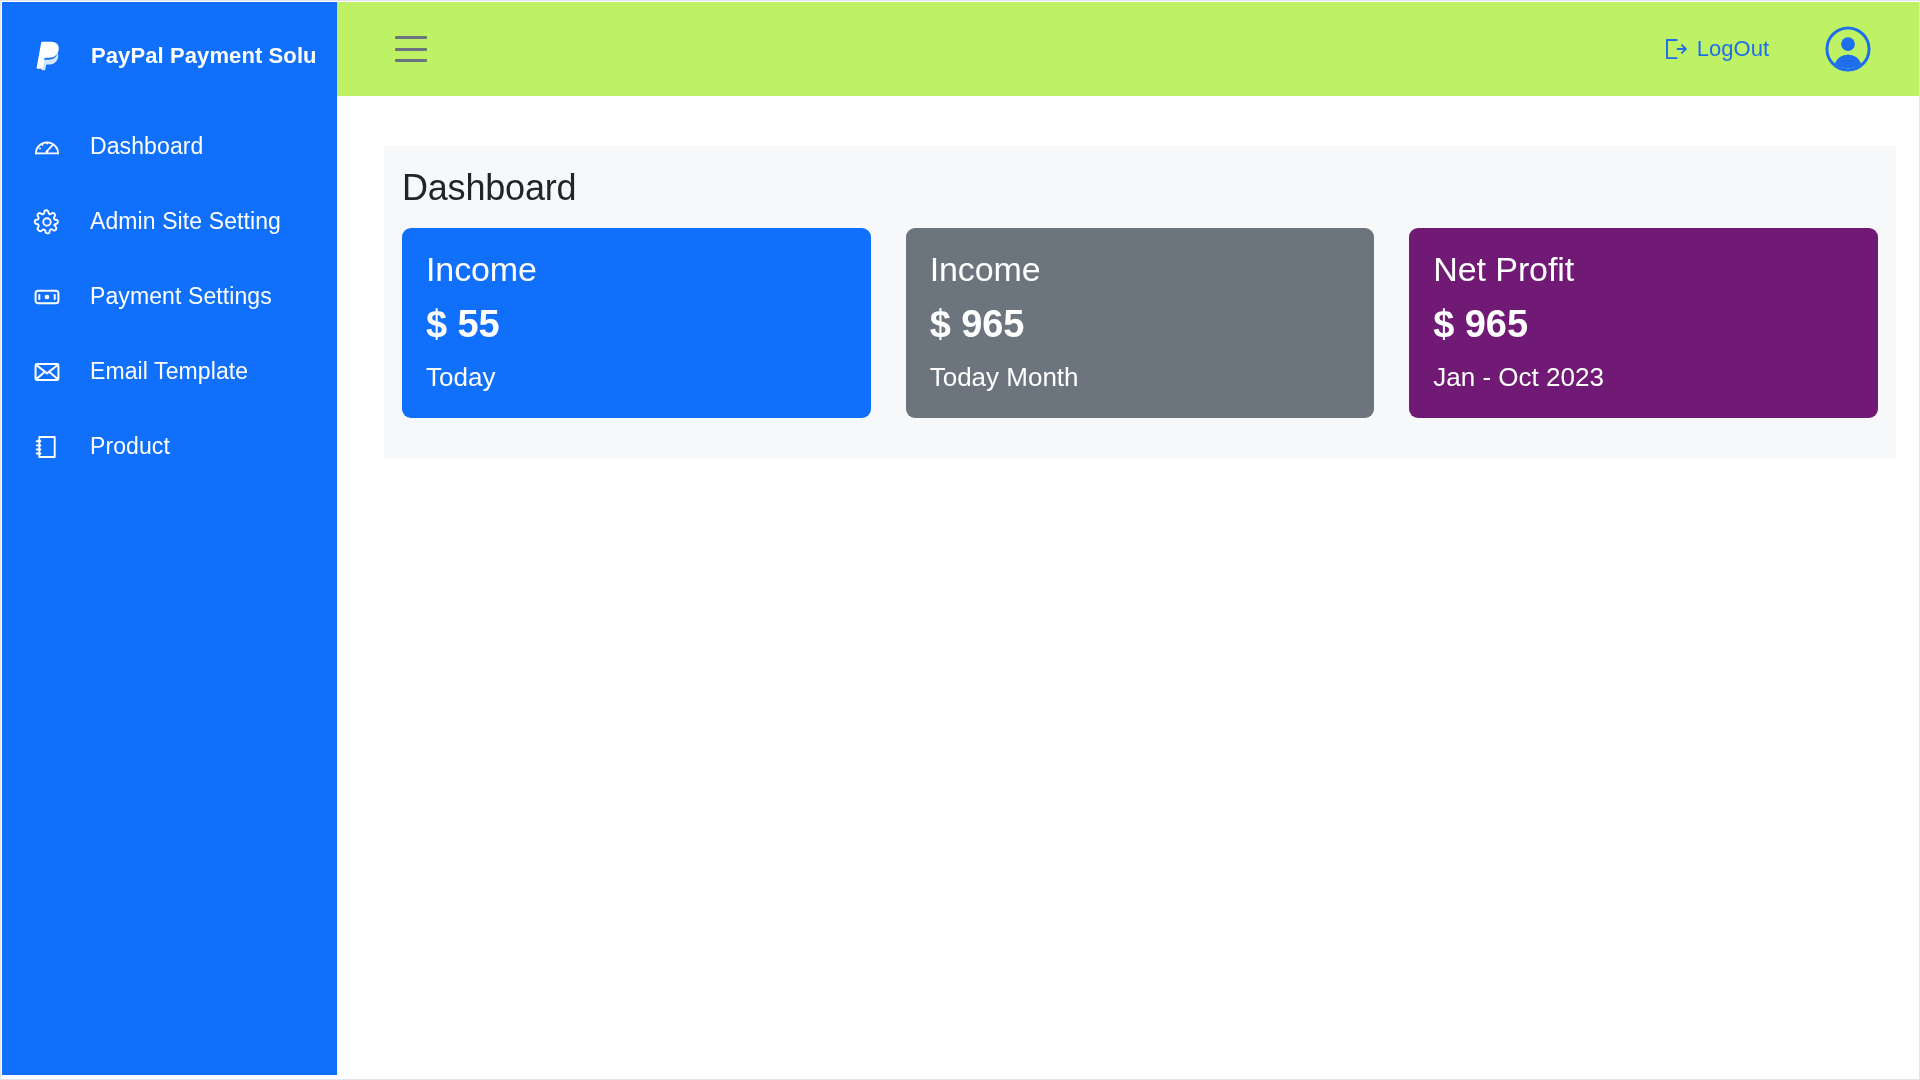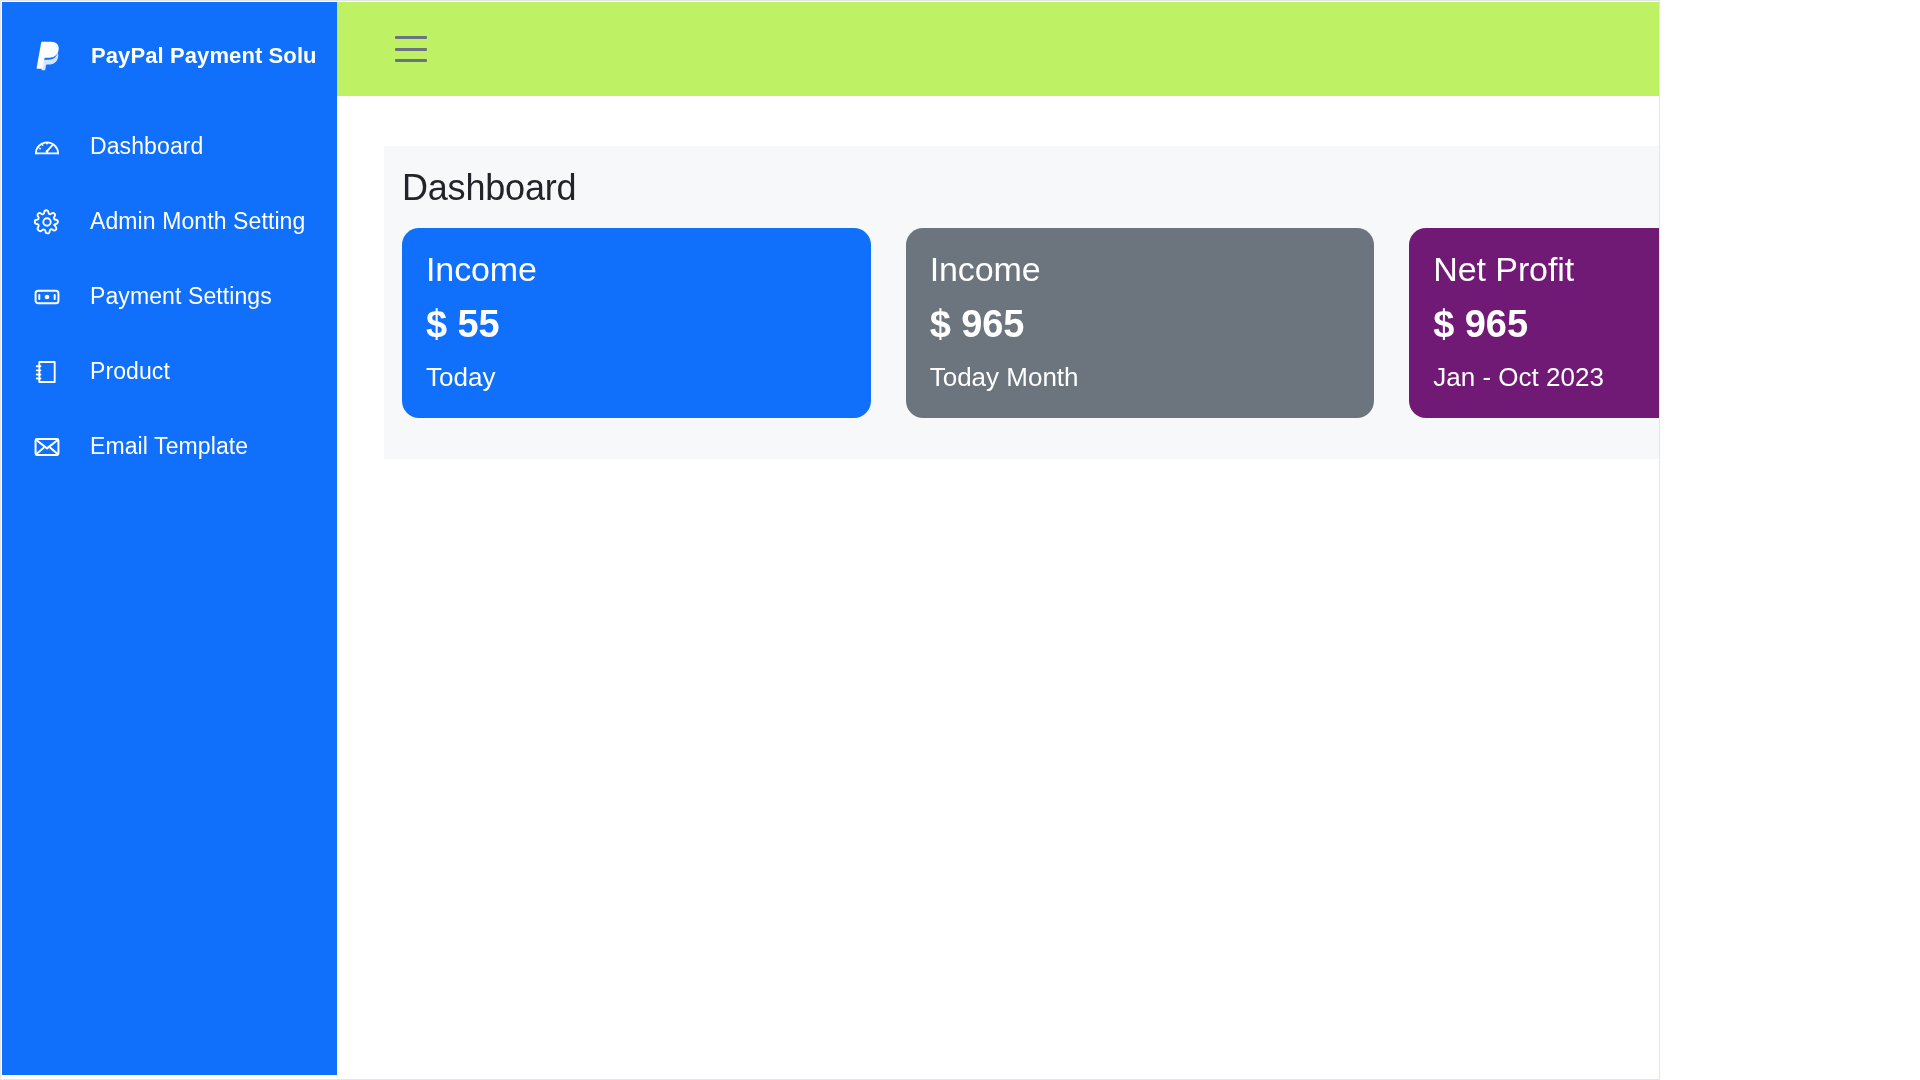--- a/index.html
+++ b/index.html
@@ -7,21 +7,21 @@
     padding: 0;
     width: 1920px;
     height: 1080px;
     overflow: hidden;
     background: #ffffff;
     font-family: "Liberation Sans", sans-serif;
   }
 
   #app {
     position: relative;
-    width: 1660px;
+    width: 1920px;
     height: 1080px;
     background: #ffffff;
     box-sizing: border-box;
     border: 1px solid #e3e5ea;
     overflow: hidden;
   }
 
   
   #sidebar {
     position: absolute;
@@ -173,21 +173,21 @@
   .cards-row {
     display: flex;
     gap: 35px;
     padding: 20px 18px 0 18px;
     box-sizing: border-box;
   }
 
   .stat-card {
     flex: 1 1 0;
     height: 190px;
-    border-radius: 17px;
+    border-radius: 9px;
     box-sizing: border-box;
     padding: 22px 24px 0 24px;
     color: #ffffff;
     overflow: hidden;
   }
   .stat-title {
     font-size: 34px;
     font-weight: 400;
     line-height: 1.15;
     letter-spacing: -0.1px;
@@ -236,53 +236,53 @@
       <span class="nav-label">Dashboard</span>
     </div>
 
     <div class="nav-item">
       <span class="nav-icon">
         <svg width="28" height="28" viewBox="0 0 24 24" fill="none" stroke="#ffffff" stroke-width="1.6" stroke-linecap="round" stroke-linejoin="round">
           <circle cx="12" cy="12" r="3.2"></circle>
           <path d="M19.1 14.5a1.5 1.5 0 0 0 .3 1.65l.06.06a1.8 1.8 0 1 1-2.55 2.55l-.06-.06a1.5 1.5 0 0 0-1.65-.3 1.5 1.5 0 0 0-.9 1.37V20a1.8 1.8 0 0 1-3.6 0v-.1a1.5 1.5 0 0 0-.98-1.37 1.5 1.5 0 0 0-1.65.3l-.06.06A1.8 1.8 0 1 1 4.46 16.3l.06-.06a1.5 1.5 0 0 0 .3-1.65 1.5 1.5 0 0 0-1.37-.9H3.3a1.8 1.8 0 0 1 0-3.6h.1a1.5 1.5 0 0 0 1.37-.98 1.5 1.5 0 0 0-.3-1.65l-.06-.06A1.8 1.8 0 1 1 6.96 4.85l.06.06a1.5 1.5 0 0 0 1.65.3h.07a1.5 1.5 0 0 0 .9-1.37V3.7a1.8 1.8 0 0 1 3.6 0v.1a1.5 1.5 0 0 0 .9 1.37 1.5 1.5 0 0 0 1.65-.3l.06-.06a1.8 1.8 0 1 1 2.55 2.55l-.06.06a1.5 1.5 0 0 0-.3 1.65v.07a1.5 1.5 0 0 0 1.37.9h.1a1.8 1.8 0 0 1 0 3.6h-.1a1.5 1.5 0 0 0-1.37.9z"></path>
         </svg>
       </span>
-      <span class="nav-label">Admin Month Setting</span>
+      <span class="nav-label">Admin Site Setting</span>
     </div>
 
     <div class="nav-item">
       <span class="nav-icon">
         <svg width="28" height="28" viewBox="0 0 24 24" fill="none" stroke="#ffffff" stroke-width="1.7" stroke-linecap="round" stroke-linejoin="round">
           <rect x="2.2" y="6.6" width="19.6" height="10.8" rx="2.2"></rect>
           <circle cx="12" cy="12" r="2" fill="#ffffff" stroke="none"></circle>
           <path d="M5.4 10.2v3.6M18.6 10.2v3.6"></path>
         </svg>
       </span>
       <span class="nav-label">Payment Settings</span>
     </div>
 
     <div class="nav-item">
       <span class="nav-icon">
-        <svg width="28" height="28" viewBox="0 0 24 24" fill="none" stroke="#ffffff" stroke-width="1.6" stroke-linecap="round" stroke-linejoin="round">
-          <path d="M5.4 3.4h13.2v17.2H5.4z"></path>
-          <path d="M3.2 7.1h3.2M3.2 10.6h3.2M3.2 14.1h3.2M3.2 17.6h3.2"></path>
-        </svg>
-      </span>
-      <span class="nav-label">Product</span>
-    </div>
-
-    <div class="nav-item">
-      <span class="nav-icon">
         <svg width="28" height="28" viewBox="0 0 24 24" fill="none" stroke="#ffffff" stroke-width="1.7" stroke-linecap="round" stroke-linejoin="round">
           <rect x="2.2" y="5.2" width="19.6" height="13.6" rx="1.2"></rect>
           <path d="M2.6 5.8l9.4 7.4 9.4-7.4"></path>
           <path d="M2.6 18.2l6.6-5.6M21.4 18.2l-6.6-5.6"></path>
         </svg>
       </span>
       <span class="nav-label">Email Template</span>
+    </div>
+
+    <div class="nav-item">
+      <span class="nav-icon">
+        <svg width="28" height="28" viewBox="0 0 24 24" fill="none" stroke="#ffffff" stroke-width="1.6" stroke-linecap="round" stroke-linejoin="round">
+          <path d="M5.4 3.4h13.2v17.2H5.4z"></path>
+          <path d="M3.2 7.1h3.2M3.2 10.6h3.2M3.2 14.1h3.2M3.2 17.6h3.2"></path>
+        </svg>
+      </span>
+      <span class="nav-label">Product</span>
     </div>
 
 
   </nav>
 
   <header id="topbar">
     <div class="hamburger">
       <span></span>
       <span></span>
       <span></span>

